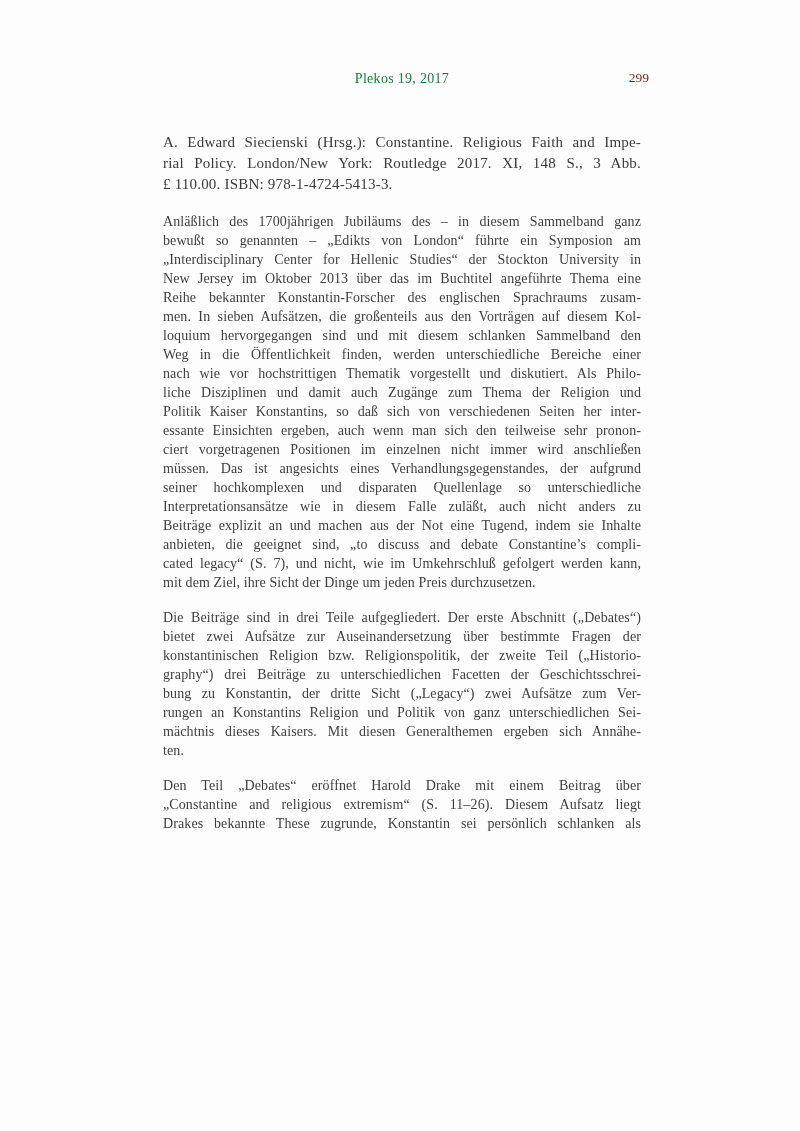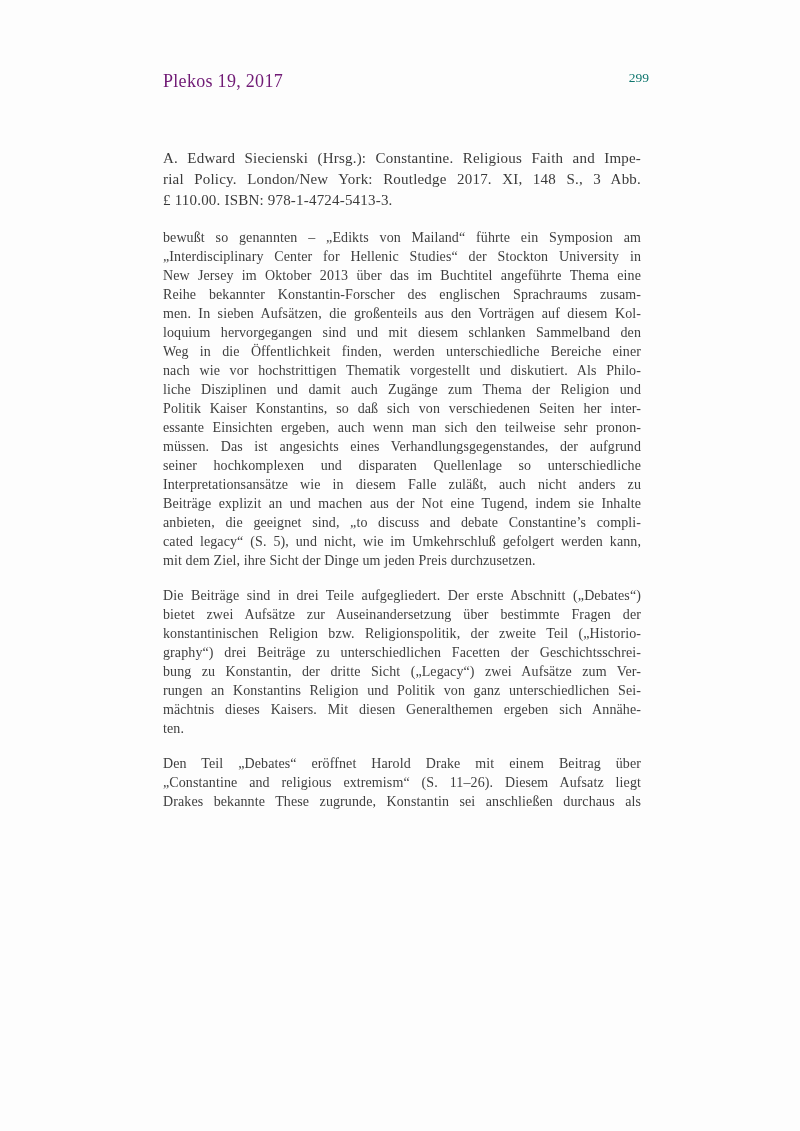--- a/index.html
+++ b/index.html
@@ -24,37 +24,37 @@
   
   .running-header {
     position: absolute;
     top: 71px;
     left: 163px;
     width: 478px;
     height: 18px;
   }
   .journal-title {
     width: 100%;
-    text-align: left;
-    font-size: 18px;
+    text-align: center;
+    font-size: 14px;
     letter-spacing: 0.3px;
-    color: #701a75;
+    color: #15803d;
   }
   .page-number {
     position: absolute;
     top: -1px;
     right: -8px;
     font-size: 13.5px;
-    color: #0f766e;
+    color: #7f1d1d;
   }
   
   .content {
     position: absolute;
     left: 163px;
-    top: 148px;
+    top: 132px;
     width: 478px;
   }
   .heading {
     font-size: 15px;
     line-height: 21px;
     letter-spacing: 0.2px;
     margin-bottom: 17px;
     color: #3a3a3a;
   }
   .para {
@@ -89,52 +89,54 @@
 
   <div class="content">
 
     <div class="heading">
         <div class="line">A. Edward Siecienski (Hrsg.): Constantine. Religious Faith and Impe-</div>
         <div class="line">rial Policy. London/New York: Routledge 2017. XI, 148 S., 3 Abb.</div>
         <div class="line last">£ 110.00. ISBN: 978-1-4724-5413-3.</div>
       </div>
 
     <div class="para">
-        <div class="line">bewußt so genannten – „Edikts von Mailand“ führte ein Symposion am</div>
+        <div class="line">Anläßlich des 1700jährigen Jubiläums des – in diesem Sammelband ganz</div>
+        <div class="line">bewußt so genannten – „Edikts von London“ führte ein Symposion am</div>
         <div class="line">„Interdisciplinary Center for Hellenic Studies“ der Stockton University in</div>
         <div class="line">New Jersey im Oktober 2013 über das im Buchtitel angeführte Thema eine</div>
         <div class="line">Reihe bekannter Konstantin-Forscher des englischen Sprachraums zusam-</div>
         <div class="line">men. In sieben Aufsätzen, die großenteils aus den Vorträgen auf diesem Kol-</div>
         <div class="line">loquium hervorgegangen sind und mit diesem schlanken Sammelband den</div>
         <div class="line">Weg in die Öffentlichkeit finden, werden unterschiedliche Bereiche einer</div>
         <div class="line">nach wie vor hochstrittigen Thematik vorgestellt und diskutiert. Als Philo-</div>
         <div class="line">liche Disziplinen und damit auch Zugänge zum Thema der Religion und</div>
         <div class="line">Politik Kaiser Konstantins, so daß sich von verschiedenen Seiten her inter-</div>
         <div class="line">essante Einsichten ergeben, auch wenn man sich den teilweise sehr pronon-</div>
+        <div class="line">ciert vorgetragenen Positionen im einzelnen nicht immer wird anschließen</div>
         <div class="line">müssen. Das ist angesichts eines Verhandlungsgegenstandes, der aufgrund</div>
         <div class="line">seiner hochkomplexen und disparaten Quellenlage so unterschiedliche</div>
         <div class="line">Interpretationsansätze wie in diesem Falle zuläßt, auch nicht anders zu</div>
         <div class="line">Beiträge explizit an und machen aus der Not eine Tugend, indem sie Inhalte</div>
         <div class="line">anbieten, die geeignet sind, „to discuss and debate Constantine’s compli-</div>
-        <div class="line">cated legacy“ (S. 5), und nicht, wie im Umkehrschluß gefolgert werden kann,</div>
+        <div class="line">cated legacy“ (S. 7), und nicht, wie im Umkehrschluß gefolgert werden kann,</div>
         <div class="line last">mit dem Ziel, ihre Sicht der Dinge um jeden Preis durchzusetzen.</div>
       </div>
 
     <div class="para">
         <div class="line">Die Beiträge sind in drei Teile aufgegliedert. Der erste Abschnitt („Debates“)</div>
         <div class="line">bietet zwei Aufsätze zur Auseinandersetzung über bestimmte Fragen der</div>
         <div class="line">konstantinischen Religion bzw. Religionspolitik, der zweite Teil („Historio-</div>
         <div class="line">graphy“) drei Beiträge zu unterschiedlichen Facetten der Geschichtsschrei-</div>
         <div class="line">bung zu Konstantin, der dritte Sicht („Legacy“) zwei Aufsätze zum Ver-</div>
         <div class="line">rungen an Konstantins Religion und Politik von ganz unterschiedlichen Sei-</div>
         <div class="line">mächtnis dieses Kaisers. Mit diesen Generalthemen ergeben sich Annähe-</div>
         <div class="line last">ten.</div>
       </div>
 
     <div class="para" data-justify-last="true">
         <div class="line">Den Teil „Debates“ eröffnet Harold Drake mit einem Beitrag über</div>
         <div class="line">„Constantine and religious extremism“ (S. 11–26). Diesem Aufsatz liegt</div>
-        <div class="line last">Drakes bekannte These zugrunde, Konstantin sei anschließen durchaus als</div>
+        <div class="line last">Drakes bekannte These zugrunde, Konstantin sei persönlich schlanken als</div>
       </div>
 
   </div>
 
 </div>
 
 </body></html>

